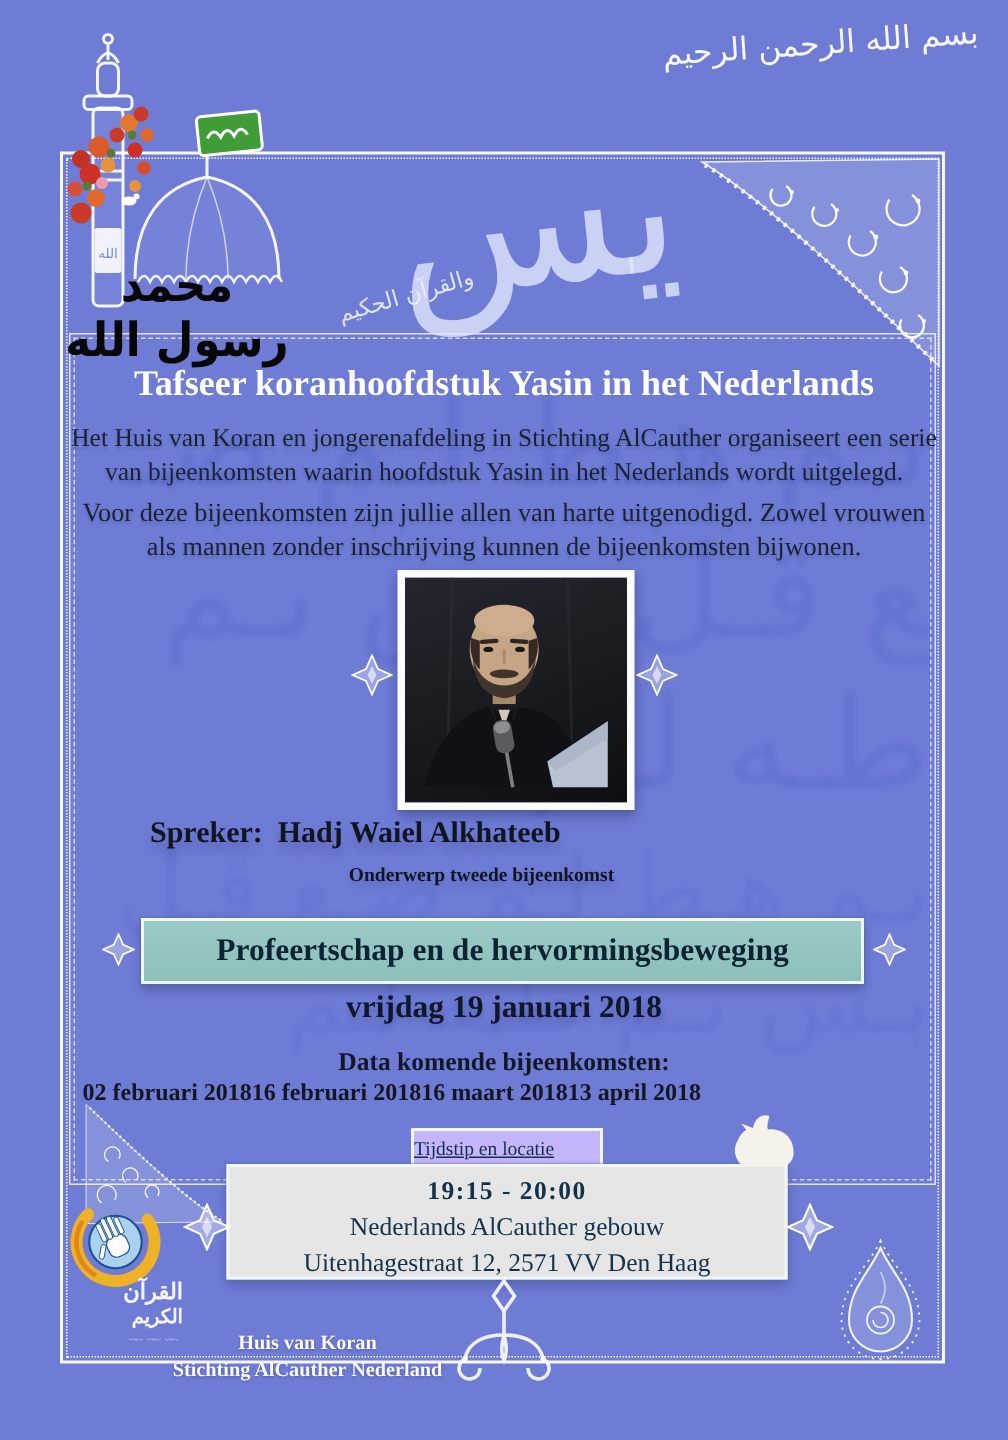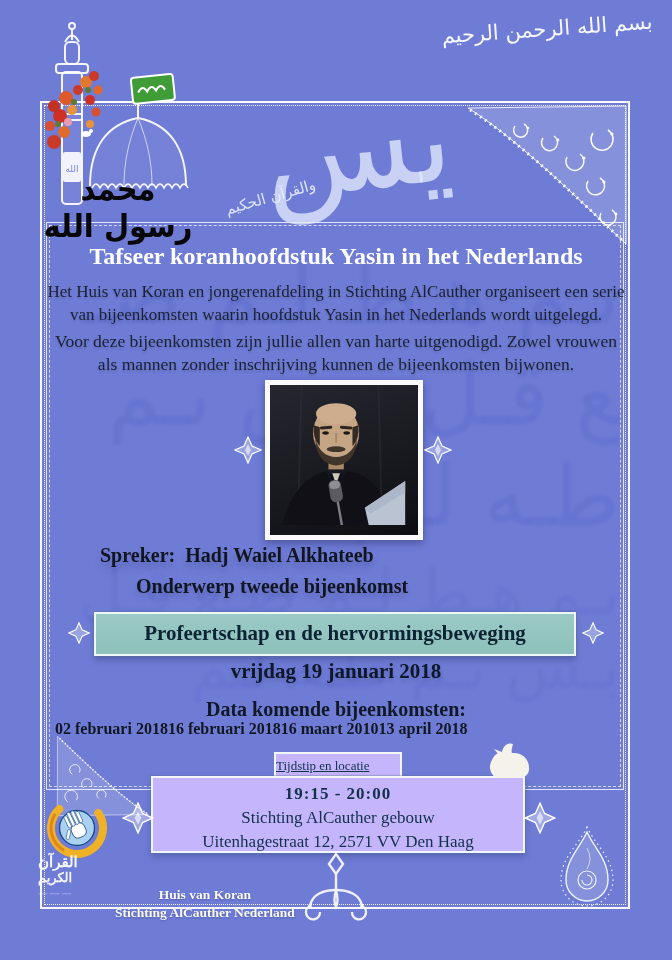--- a/index.html
+++ b/index.html
@@ -38,41 +38,41 @@
   .p1{top:281px;}
   .p2{top:330px;font-size:17.5px;}
   
   .photo{left:265px;top:380px;width:148px;height:150px;border:5px solid #fbfbfb;
     box-shadow:0 3px 8px rgba(28,36,84,.45);
     background:linear-gradient(160deg,#26272e 0%,#191a20 55%,#0e0e12 100%);}
   
   .spreker{left:100px;top:544px;width:472px;text-align:left;font-size:20px;font-weight:bold;color:#10151f;
     text-shadow:0 6px 6px rgba(58,68,130,.35);}
   .spreker .name{margin-left:10px;}
-  .onderwerp{left:136px;top:575px;width:400px;text-align:left;font-size:20px;font-weight:bold;color:#10151f;
+  .onderwerp{left:121px;top:575px;width:400px;text-align:center;font-size:13px;font-weight:bold;color:#10151f;
     text-shadow:0 4px 5px rgba(58,68,130,.3);}
   .topic-box{left:94px;top:612px;width:478px;height:40px;background:linear-gradient(180deg,#9bcac6,#8dc0bb);
     border:2px solid #eff7f6;box-shadow:0 0 0 1px rgba(84,116,140,.35),0 4px 6px rgba(36,46,96,.35);
     text-align:center;line-height:38px;font-size:21px;font-weight:bold;color:#0c2334;}
   .vrijdag{left:136px;top:659px;width:400px;text-align:center;font-size:21px;font-weight:bold;color:#0f172a;
     text-shadow:0 3px 4px rgba(58,68,130,.35);}
-  .data-label{left:186px;top:698px;width:300px;text-align:center;font-size:20px;font-weight:bold;color:#121827;}
+  .data-label{left:186px;top:698px;width:300px;text-align:center;font-size:17px;font-weight:bold;color:#121827;}
   .dates{left:55px;top:720px;width:562px;display:flex;justify-content:flex-start;
     font-size:16px;font-weight:bold;color:#121722;}
   
   .loc-tab{left:274px;top:752px;width:124px;height:26px;background:#c4b5fd;
     border:2px solid #f1f7f6;border-bottom:none;text-align:left;font-size:13px;line-height:24px;color:#123149;text-decoration:underline;}
-  .loc-box{left:151px;top:776px;width:374px;height:77px;background:#c4b5fd;border:2px solid #f1f7f6;
+  .loc-box{left:151px;top:776px;width:374px;height:77px;background:#e5e5e5;border:2px solid #f1f7f6;
     box-shadow:0 0 0 1px rgba(84,116,140,.3),0 4px 7px rgba(36,46,96,.3);
     text-align:center;color:#12314a;font-size:17px;line-height:24px;padding-top:4px;box-sizing:border-box;}
   .loc-box .time{font-weight:bold;letter-spacing:1px;}
   
   .org-text{left:100px;top:852px;width:210px;text-align:center;font-size:13.5px;font-weight:bold;
     color:#fbfbf2;line-height:1.3;text-shadow:0 1px 2px rgba(46,56,116,.45);margin-top:34px;}
-  .quran-logo{left:38px;top:854px;width:84px;text-align:left;color:rgba(255,255,255,.93);
+  .quran-logo{left:38px;top:854px;width:84px;text-align:right;color:rgba(255,255,255,.93);
     font-family:Liberation Sans, sans-serif;line-height:1.1;}
   .quran-logo .l1{font-size:15px;font-weight:bold;}
   .quran-logo .l2{font-size:13px;font-weight:bold;}
   .quran-logo .sq{font-size:10px;letter-spacing:2px;opacity:.85;}
 </style>
 </head>
 <body>
 
 <div id="poster">
 
@@ -225,28 +225,28 @@
   </svg>
   <svg class="abs" style="left:582px;top:622px;" width="22" height="22" viewBox="0 0 28 28">
     <path d="M14,1 L18,10 L27,14 L18,18 L14,27 L10,18 L1,14 L10,10 Z" fill="rgba(255,255,255,.3)" stroke="#ffffff" stroke-width="1.4"></path>
   </svg>
 
   <div class="abs vrijdag">vrijdag 19 januari 2018</div>
   <div class="abs data-label">Data komende bijeenkomsten:</div>
   <div class="abs dates">
     <span>02 februari 2018</span>
     <span>16 februari 2018</span>
-    <span>16 maart 2010</span>
+    <span>16 maart 2018</span>
     <span>13 april 2018</span>
   </div>
 
   <div class="abs loc-tab">Tijdstip en locatie</div>
   <div class="abs loc-box">
     <div class="time">19:15 - 20:00</div>
-    <div>Stichting AlCauther gebouw</div>
+    <div>Nederlands AlCauther gebouw</div>
     <div>Uitenhagestraat 12, 2571 VV Den Haag</div>
   </div>
   <svg class="abs" style="left:122px;top:802px;" width="32" height="32" viewBox="0 0 28 28">
     <path d="M14,1 L18,10 L27,14 L18,18 L14,27 L10,18 L1,14 L10,10 Z" fill="rgba(255,255,255,.35)" stroke="#ffffff" stroke-width="1.2"></path>
     <path d="M14,8 L17,14 L14,20 L11,14 Z" fill="#ffffff" opacity=".6"></path>
   </svg>
   <svg class="abs" style="left:524px;top:802px;" width="32" height="32" viewBox="0 0 28 28">
     <path d="M14,1 L18,10 L27,14 L18,18 L14,27 L10,18 L1,14 L10,10 Z" fill="rgba(255,255,255,.35)" stroke="#ffffff" stroke-width="1.2"></path>
     <path d="M14,8 L17,14 L14,20 L11,14 Z" fill="#ffffff" opacity=".6"></path>
   </svg>

